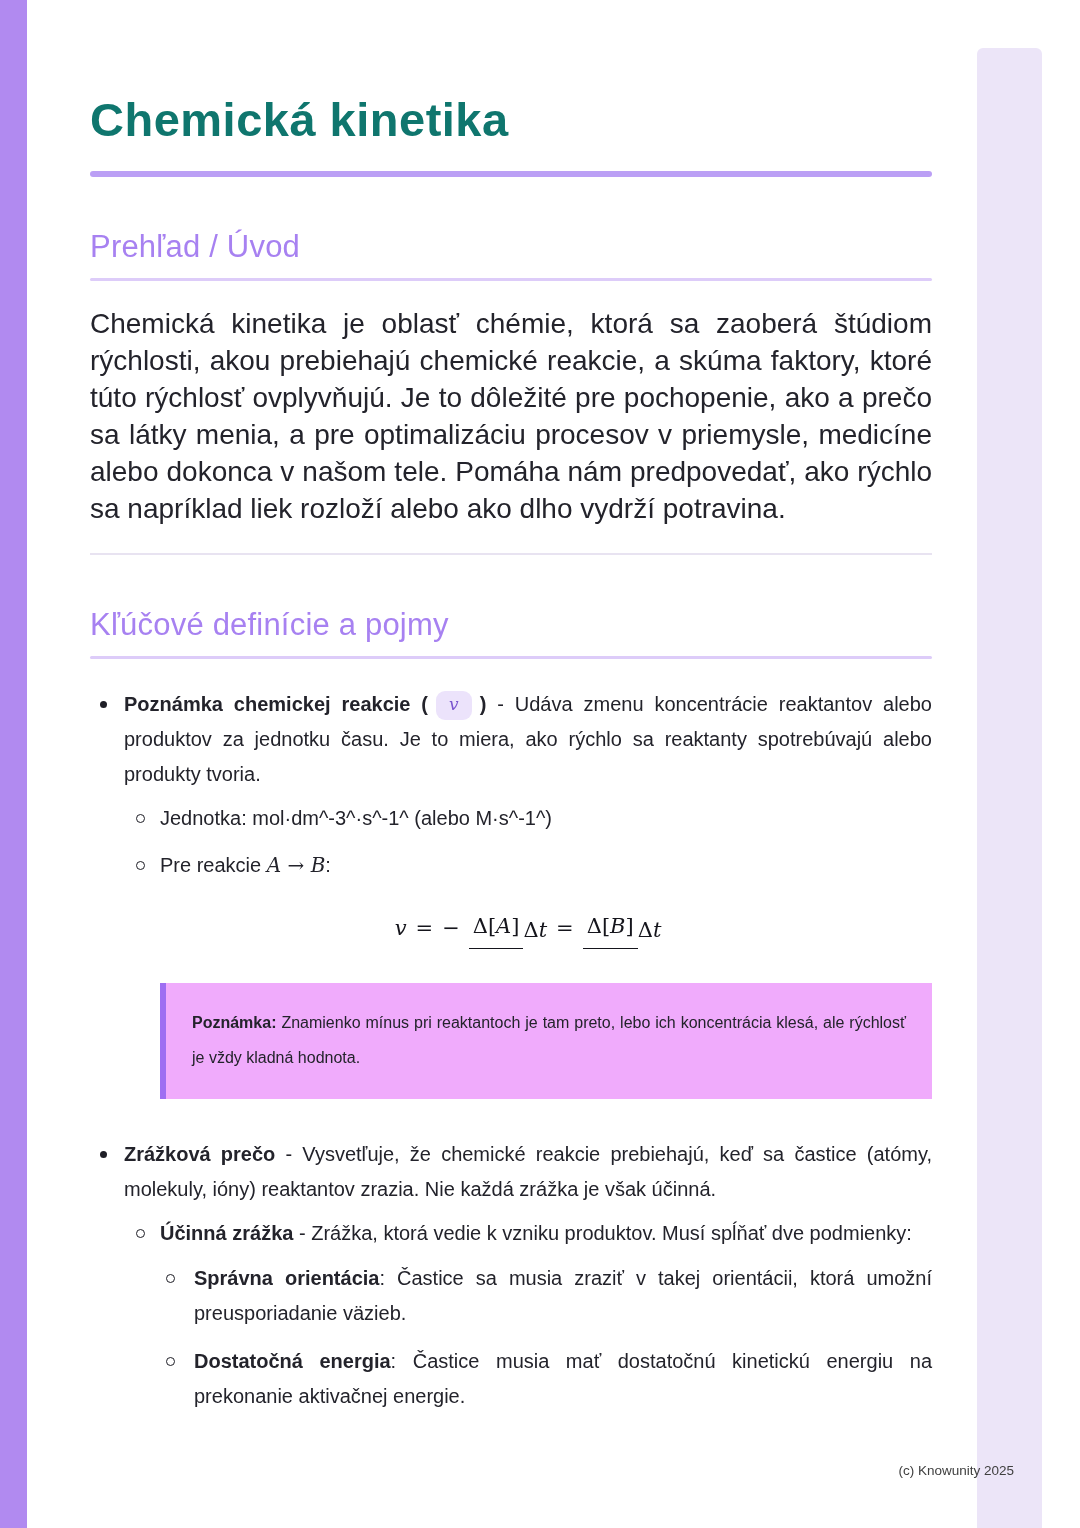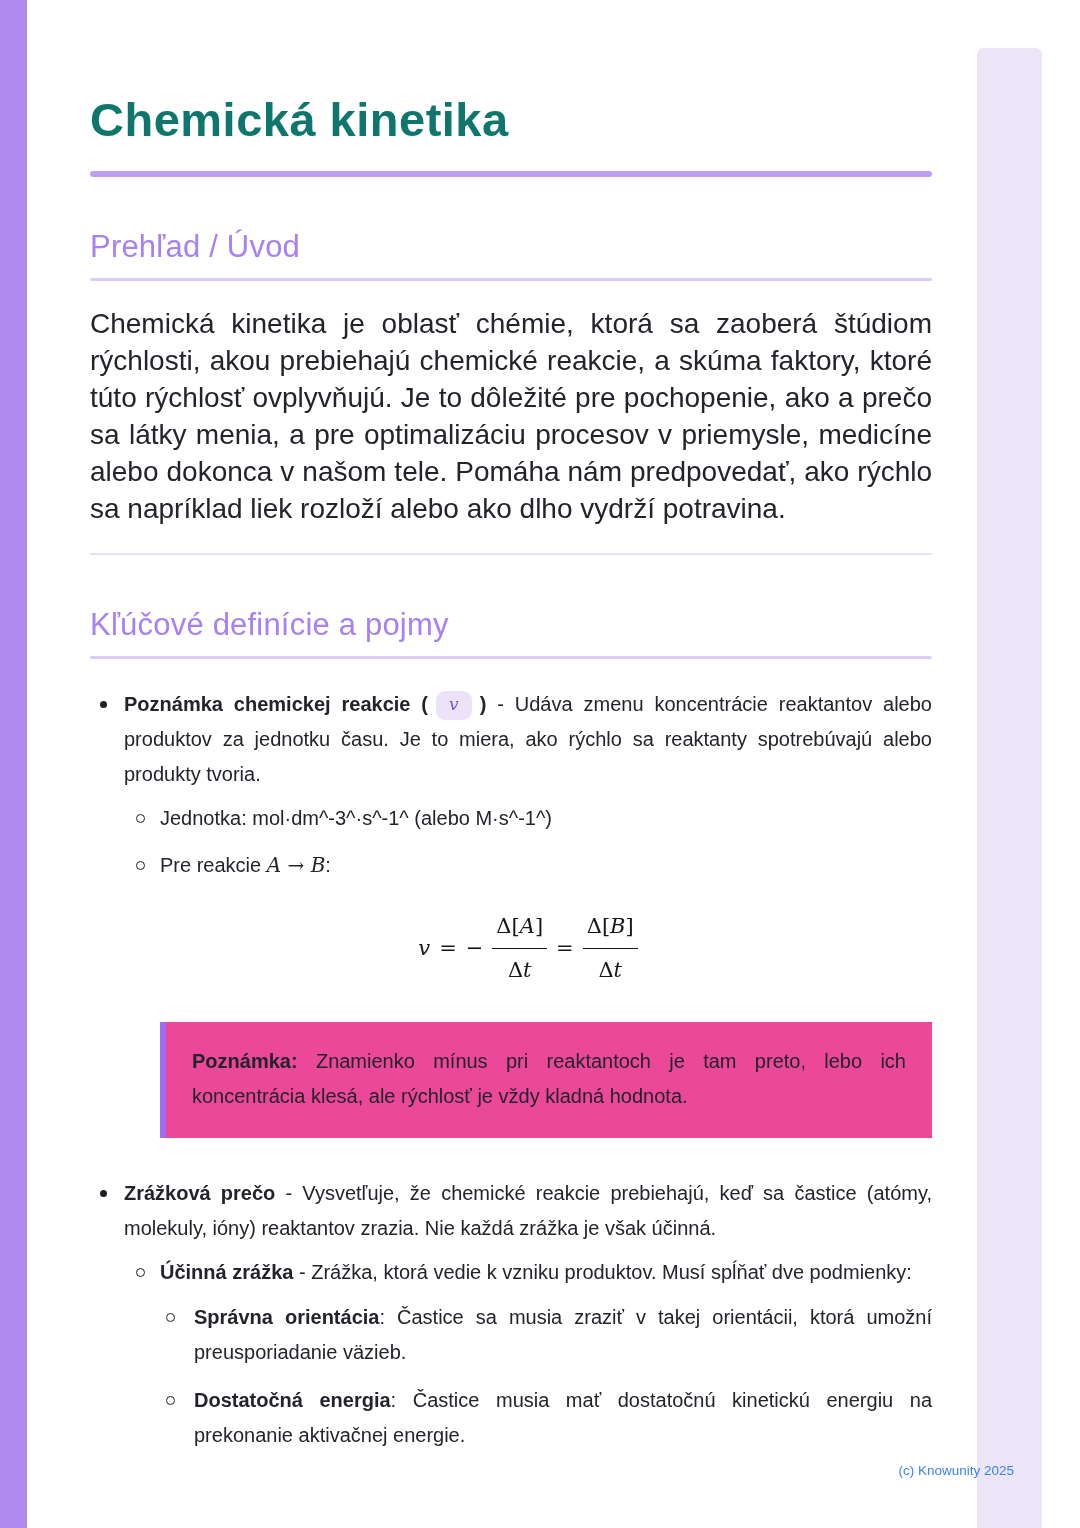--- a/index.html
+++ b/index.html
@@ -36,27 +36,27 @@
     .li3 + .li3 { margin-top: 13px; }
     .li3::before { content: ""; position: absolute; left: 6px; top: 13px; width: 9px; height: 9px; border-radius: 50%; border: 1.7px solid #1e1e26; background: transparent; box-sizing: border-box; }
 
     .b { font-weight: 700; }
     .pill { display: inline-block; margin: 0 8px; padding: 0 13px 3px; background: #ece3fb; border-radius: 9px; line-height: 25px; vertical-align: 1px; }
     .pill-v { font-family: "DejaVu Serif", serif; font-style: italic; font-size: 17px; color: #7b57cf; }
     .mser { font-family: "DejaVu Serif", serif; }
     .mi { font-family: "DejaVu Serif", serif; font-style: italic; }
 
     .formula { margin: 26px 0 0; display: flex; justify-content: center; align-items: center; gap: 9px; font-family: "DejaVu Serif", serif; font-size: 21px; color: #15151c; text-align: left; }
-    .frac { display: inline-flex; flex-direction: column; align-items: center; }
+    .frac { display: inline-flex; flex-direction: row; align-items: center; }
     .frac .num { padding: 0 4px 4px; border-bottom: 1.5px solid #15151c; }
     .frac .den { padding-top: 4px; }
 
-    .callout { margin: 34px 0 0 36px; background: #ec4899; border-left: 6px solid #9e6ef2; padding: 22px 26px 24px; font-size: 20px; line-height: 35px; text-align: justify; }
+    .callout { margin: 34px 0 0 36px; background: #f0abfc; border-left: 6px solid #9e6ef2; padding: 22px 26px 24px; font-size: 16px; line-height: 35px; text-align: justify; }
 
-    .copyright { position: absolute; right: 66px; bottom: 50px; font-size: 13.5px; color: #3b82f6; z-index: 2; }
+    .copyright { position: absolute; right: 66px; bottom: 50px; font-size: 13.5px; color: #404040; z-index: 2; }
   </style>
 </head>
 <body>
 
 <div class="page">
   <div class="left-stripe"></div>
   <div class="right-strip"></div>
 
   <div class="content">
 

